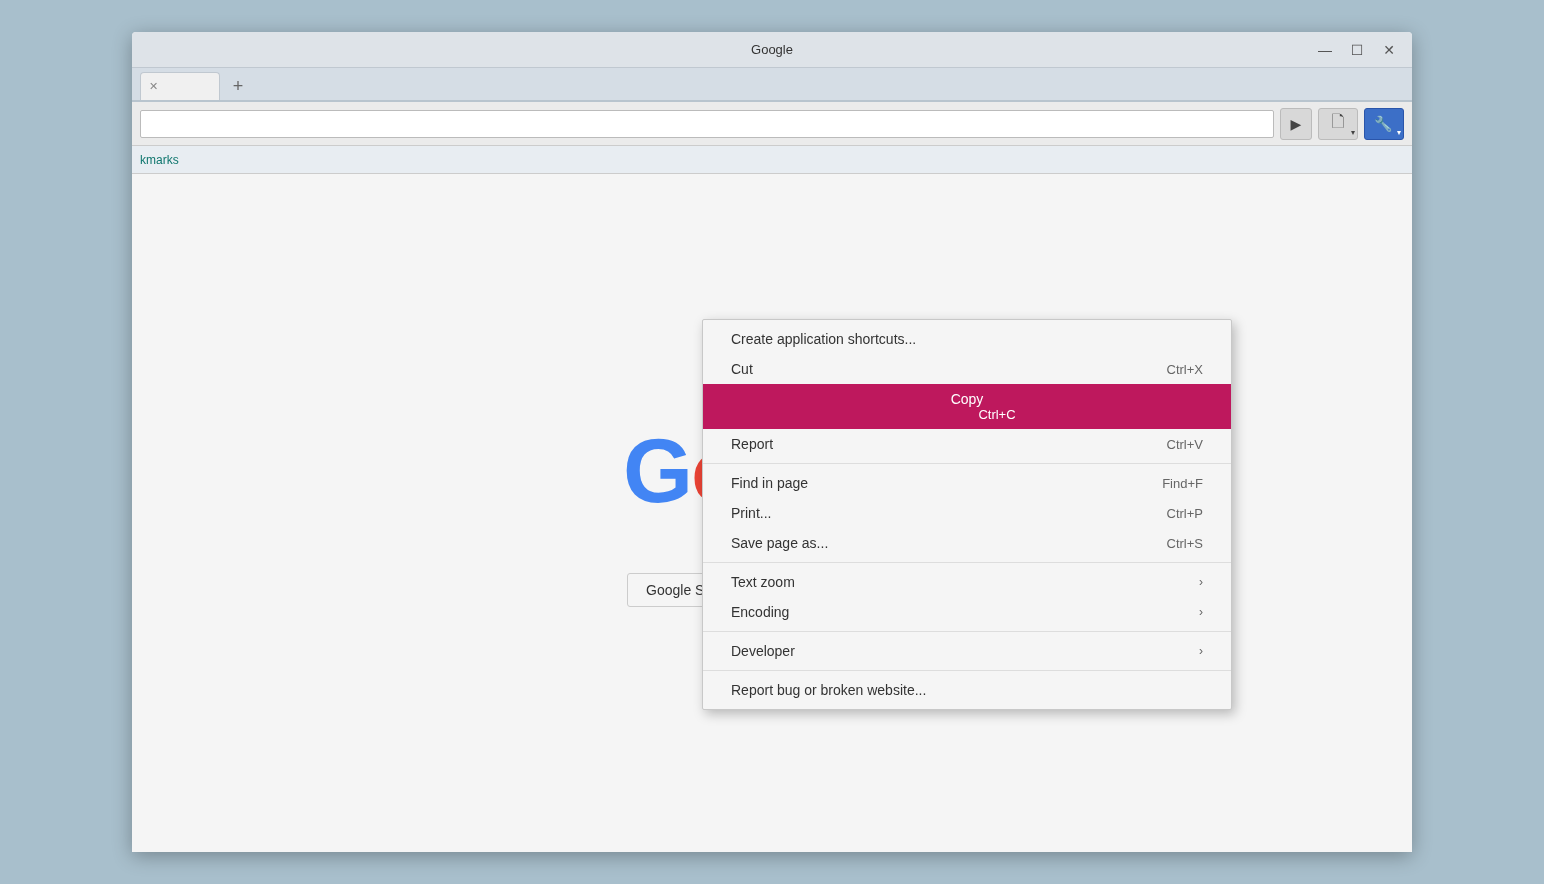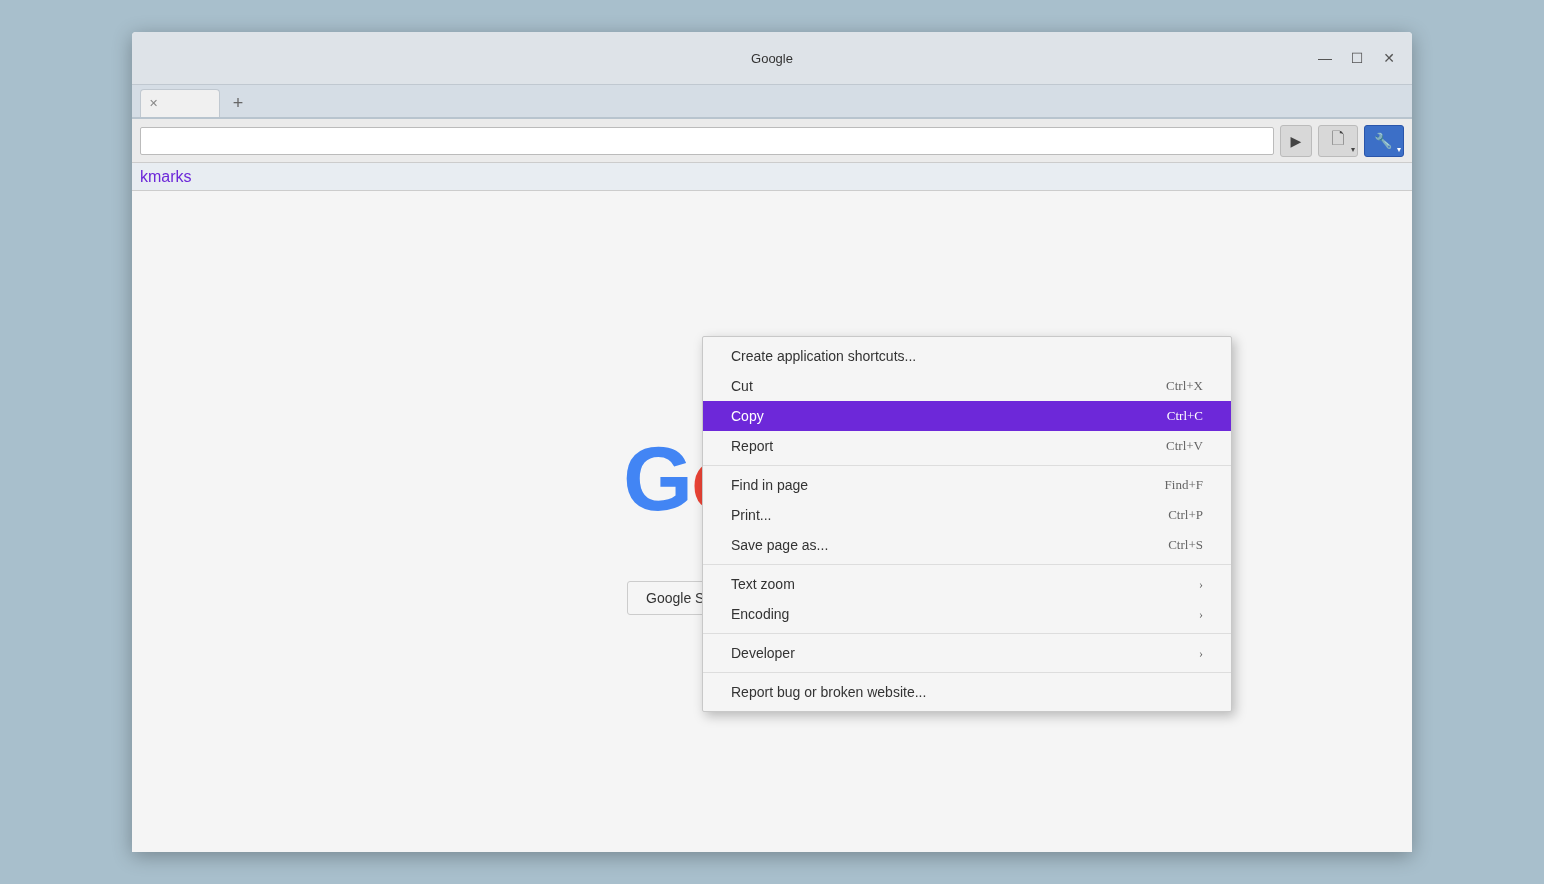--- a/index.html
+++ b/index.html
@@ -21,21 +21,21 @@
       border-radius: 4px;
       box-shadow: 0 4px 20px rgba(0,0,0,0.3);
       display: flex;
       flex-direction: column;
       position: relative;
       overflow: visible;
     }
 
     
     .title-bar {
-      height: 53px;
+      height: 36px;
       background: #dee3e8;
       display: flex;
       align-items: center;
       justify-content: space-between;
       padding: 0 8px;
       border-bottom: 1px solid #c0c8d0;
       border-radius: 4px 4px 0 0;
     }
     .title-bar-left {
       display: flex;
@@ -151,22 +151,22 @@
     
     .bookmarks-bar {
       height: 28px;
       background: #e8edf2;
       display: flex;
       align-items: center;
       padding: 0 8px;
       border-bottom: 1px solid #ccc;
     }
     .bookmarks-text {
-      font-size: 16px;
-      color: #6d28d9;
+      font-size: 12px;
+      color: #0f766e;
     }
 
     
     .page-content {
       flex: 1;
       background: #f5f5f5;
       display: flex;
       flex-direction: column;
       align-items: center;
       justify-content: center;
@@ -226,22 +226,23 @@
       display: flex;
       align-items: center;
       justify-content: space-between;
       padding: 7px 28px;
       font-size: 14px;
       color: #333;
       cursor: pointer;
       white-space: nowrap;
     }
     .menu-item.highlighted {
-      background: #6d28d9;
+      background: #be185d;
       color: white;
+      flex-direction: column;
     }
     .menu-item.highlighted .shortcut { color: white; }
     .shortcut {
       color: #666;
       font-size: 13px;
       margin-left: 60px;
     }
     .menu-arrow {
       color: #666;
       font-size: 12px;
@@ -250,21 +251,20 @@
     .menu-divider {
       height: 1px;
       background: #ddd;
       margin: 4px 0;
     }
     .menu-item-left {
       flex: 1;
     }
     .menu-item-right {
       display: flex;
-      font-family: Liberation Serif, serif;
     }
   </style>
 </head>
 <body>
 
 <div class="browser-window">
 
   <div class="title-bar">
     <div class="title-bar-left"></div>
     <span class="title-text">Google</span>

